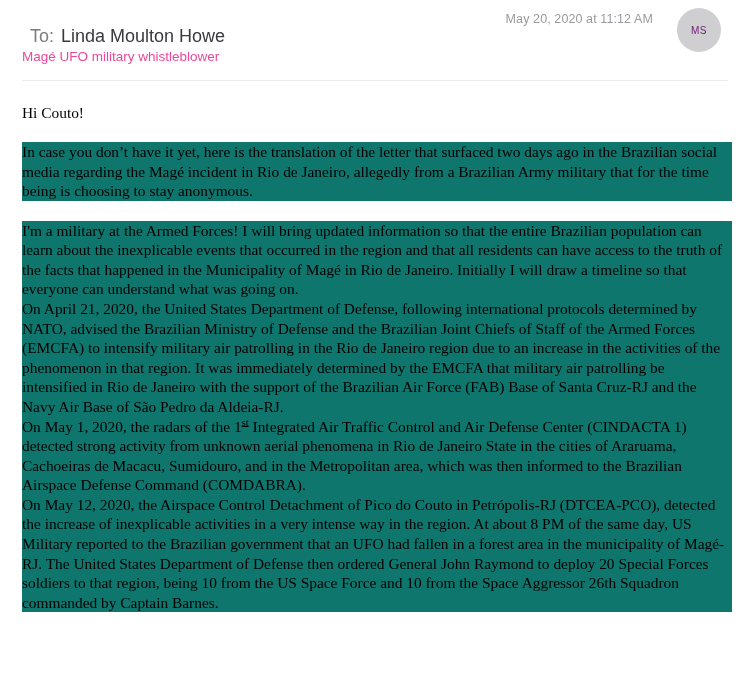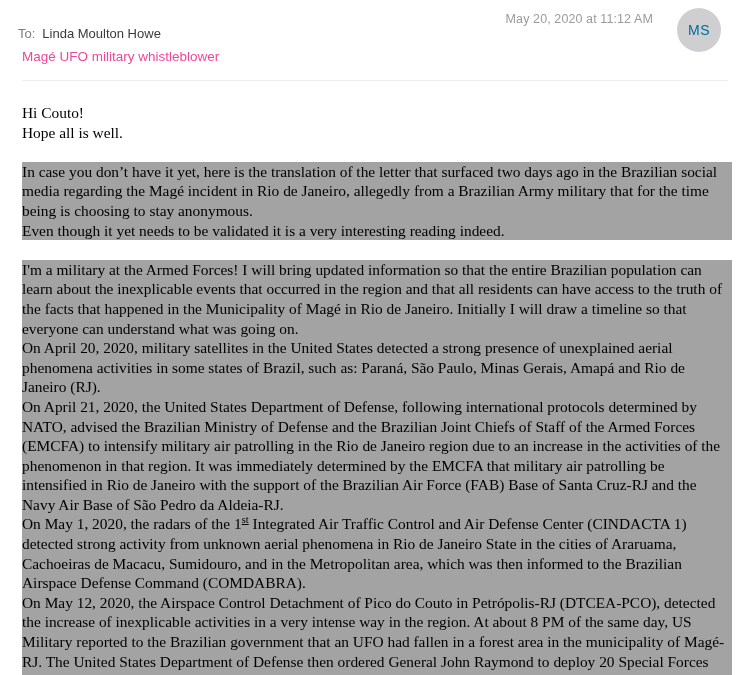--- a/index.html
+++ b/index.html
@@ -42,34 +42,34 @@
   }
 
   .avatar {
     position: absolute;
     top: 8px;
     right: 10px;
     width: 44px;
     height: 44px;
     border-radius: 50%;
     background: #cfcfd1;
-    color: #0369a1;
-    font-size: 14px;
+    color: #701a75;
+    font-size: 10px;
     font-family: "Liberation Sans", sans-serif;
     display: flex;
     align-items: center;
     justify-content: center;
     letter-spacing: 0.4px;
   }
 
   .to-line {
     position: absolute;
     top: 26px;
-    left: 18px;
-    font-size: 13px;
+    left: 30px;
+    font-size: 18px;
     color: #4a4a4e;
     white-space: nowrap;
   }
   .to-label {
     color: #7c7c80;
     margin-right: 7px;
   }
   .to-recipient {
     color: #3a3a3e;
   }
@@ -100,21 +100,21 @@
     width: 710px;
     font-family: "Liberation Serif", serif;
     font-size: 15.4px;
     line-height: 19.6px;
     color: #000000;
     text-align: left;
   }
 
   .para {
     margin: 0;
-    background: #a3a3a3;
+    background: #0f766e;
     display: block;
   }
   .para.plain {
     background: transparent;
   }
 
   .spacer {
     height: 19.6px;
   }
 
@@ -144,34 +144,31 @@
 
     <div class="subject-line">Magé UFO military whistleblower</div>
 
     <div class="header-divider"></div>
   </div>
 
   <div class="mail-body">
 
     <div class="para plain">Hi Couto!</div>
 
-    <div class="para plain">Hope all is well.</div>
 
     <div class="spacer"></div>
 
     <div class="para">In case you don’t have it yet, here is the translation of the letter that surfaced two days ago in the Brazilian social media regarding the Magé incident in Rio de Janeiro, allegedly from a Brazilian Army military that for the time being is choosing to stay anonymous.</div>
 
-    <div class="para">Even though it yet needs to be validated it is a very interesting reading indeed.</div>
 
     <div class="spacer"></div>
 
 
     <div class="para">I'm a military at the Armed Forces! I will bring updated information so that the entire Brazilian population can learn about the inexplicable events that occurred in the region and that all residents can have access to the truth of the facts that happened in the Municipality of Magé in Rio de Janeiro. Initially I will draw a timeline so that everyone can understand what was going on.</div>
 
-    <div class="para">On April 20, 2020, military satellites in the United States detected a strong presence of unexplained aerial phenomena activities in some states of Brazil, such as: Paraná, São Paulo, Minas Gerais, Amapá and Rio de Janeiro (RJ).</div>
 
     <div class="para">On April 21, 2020, the United States Department of Defense, following international protocols determined by NATO, advised the Brazilian Ministry of Defense and the Brazilian Joint Chiefs of Staff of the Armed Forces (EMCFA) to intensify military air patrolling in the Rio de Janeiro region due to an increase in the activities of the phenomenon in that region. It was immediately determined by the EMCFA that military air patrolling be intensified in Rio de Janeiro with the support of the Brazilian Air Force (FAB) Base of Santa Cruz-RJ and the Navy Air Base of São Pedro da Aldeia-RJ.</div>
 
     <div class="para"><span>On May 1, 2020, the radars of the 1</span><span class="sup">st</span><span> Integrated Air Traffic Control and Air Defense Center (CINDACTA 1) detected strong activity from unknown aerial phenomena in Rio de Janeiro State in the cities of Araruama, Cachoeiras de Macacu, Sumidouro, and in the Metropolitan area, which was then informed to the Brazilian Airspace Defense Command (COMDABRA).</span></div>
 
     <div class="para">On May 12, 2020, the Airspace Control Detachment of Pico do Couto in Petrópolis-RJ (DTCEA-PCO), detected the increase of inexplicable activities in a very intense way in the region. At about 8 PM of the same day, US Military reported to the Brazilian government that an UFO had fallen in a forest area in the municipality of Magé-RJ. The United States Department of Defense then ordered General John Raymond to deploy 20 Special Forces soldiers to that region, being 10 from the US Space Force and 10 from the Space Aggressor 26th Squadron commanded by Captain Barnes.</div>
 
   </div>
 
 </div>

